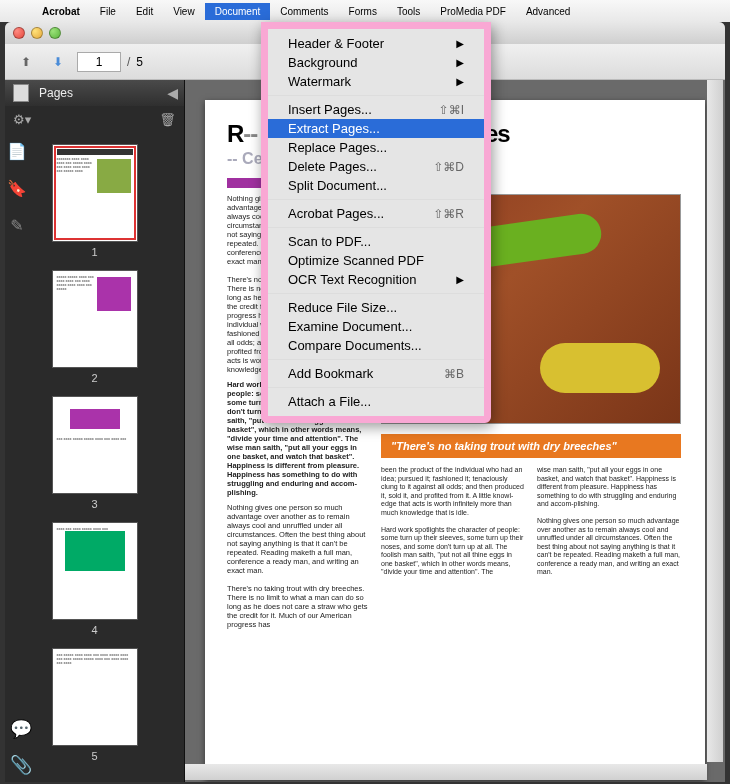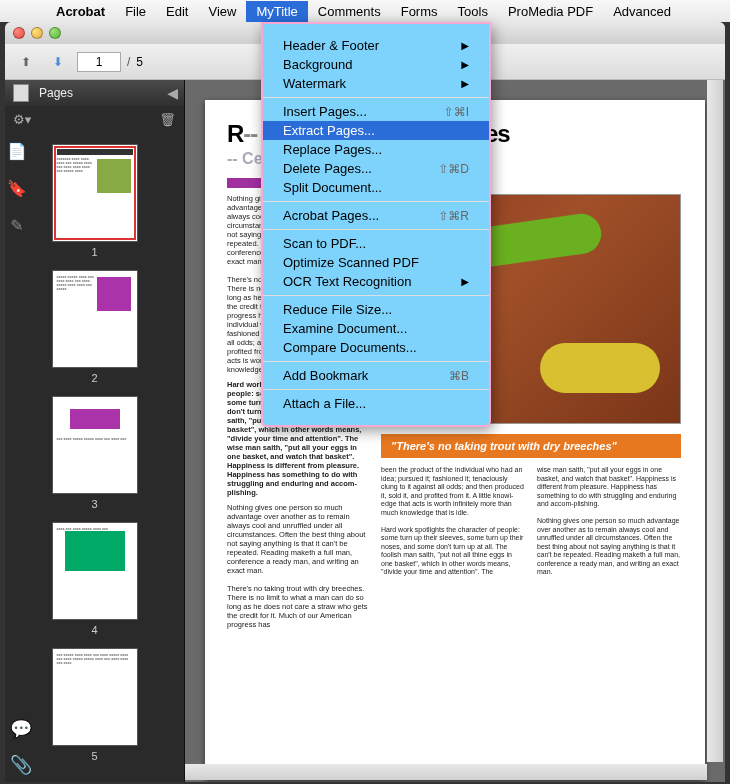--- a/index.html
+++ b/index.html
@@ -1,18 +1,18 @@
 <!DOCTYPE html>
 <html><head>
 <meta charset="utf-8">
 <style>
 * { margin: 0; padding: 0; box-sizing: border-box; font-family: "Lucida Grande", Helvetica, Arial, sans-serif; }
 body { width: 730px; height: 784px; background: #333; overflow: hidden; position: relative; }
 
-.menubar { position: absolute; top: 0; left: 0; right: 0; height: 22px; background: linear-gradient(#f8f8f8, #e8e8e8); display: flex; align-items: center; padding-left: 32px; font-size: 13px; color: #000; z-index: 100; }
+.menubar { position: absolute; top: 0; left: 0; right: 0; height: 22px; background: linear-gradient(#f8f8f8, #e8e8e8); display: flex; align-items: center; padding-left: 18px; font-size: 10px; color: #000; z-index: 100; }
 .menubar .apple { font-size: 14px; margin-right: 14px; }
 .menubar .item { padding: 3px 10px; cursor: default; }
 .menubar .item.open { background: #2a6cd8; color: #fff; }
 .menubar .item.app { font-weight: bold; }
 
 .window { position: absolute; top: 22px; left: 5px; width: 720px; height: 760px; background: #3a3a3a; border-radius: 6px 6px 0 0; overflow: hidden; box-shadow: 0 0 0 1px #888 inset; }
 .titlebar { height: 22px; background: linear-gradient(#e8e8e8,#cfcfcf); display: flex; align-items: center; padding-left: 8px; gap: 6px; }
 .titlebar .dot { width: 12px; height: 12px; border-radius: 50%; border: 1px solid rgba(0,0,0,.3); }
 .dot.red { background: radial-gradient(circle at 30% 30%, #ff8b82, #e5493d); }
 .dot.yel { background: radial-gradient(circle at 30% 30%, #ffe27a, #e5a93d); }
@@ -56,21 +56,21 @@
 .col b { font-weight: bold; }
 .chili { width: 300px; height: 230px; background: linear-gradient(135deg,#8b3a20 0%,#a05028 40%,#7a3518 100%); position: relative; margin-bottom: 10px; border: 1px solid #999; overflow: hidden; }
 .chili::before { content:""; position:absolute; left:20px; top:30px; width:200px; height:40px; background:#6ab020; border-radius:10px 60px 60px 10px; transform:rotate(-8deg); }
 .chili::after { content:""; position:absolute; right:20px; bottom:30px; width:120px; height:50px; background:#d8c030; border-radius:50px 50px 50px 50px; }
 .chili .red { position:absolute; left:40px; bottom:30px; width:60px; height:60px; background:#c02020; border-radius:50%; }
 .callout { background: #e87820; color: #fff; font-weight: bold; font-style: italic; font-size: 11px; padding: 6px 10px; margin: 8px 0; }
 .bottom3 { display: flex; gap: 12px; margin-top: 8px; }
 .bottom3 .col { font-size: 7px; line-height: 8.5px; }
 .footer { position: absolute; bottom: 6px; left: 22px; right: 22px; font-size: 6px; color: #666; display: flex; justify-content: space-between; border-top: 1px solid #ccc; padding-top: 3px; }
 
-.dropdown { position: absolute; top: 22px; left: 261px; width: 230px; background: #7dd3fc; border: 2px solid #f9a8d4; border-radius: 0 0 6px 6px; box-shadow: 2px 4px 14px rgba(0,0,0,.4); z-index: 200; padding: 12px 0; font-size: 13px; }
+.dropdown { position: absolute; top: 22px; left: 261px; width: 230px; background: #e5e5e5; border: 7px solid #f9a8d4; border-radius: 0 0 6px 6px; box-shadow: 2px 4px 14px rgba(0,0,0,.4); z-index: 200; padding: 5px 0; font-size: 13px; }
 .dropdown .mi { padding: 2px 20px 2px 20px; display: flex; justify-content: space-between; align-items: center; cursor: default; }
 .dropdown .mi.hl { background: #2a6cd8; color: #fff; }
 .dropdown .mi .arr { font-size: 10px; }
 .dropdown .mi .sc { font-size: 12px; color: #666; }
 .dropdown hr { border: none; border-top: 1px solid #ddd; margin: 4px 0; }
 
 .scroll-v { position: absolute; right: 2px; top: 58px; bottom: 20px; width: 16px; background: linear-gradient(90deg,#e8e8e8,#d0d0d0); }
 .scroll-h { position: absolute; left: 180px; right: 18px; bottom: 2px; height: 16px; background: linear-gradient(#e8e8e8,#d0d0d0); }
 
 .iconstack { position: fixed; left: 10px; bottom: 8px; display: flex; flex-direction: column; gap: 14px; z-index: 50; }
@@ -79,21 +79,21 @@
 </style>
 </head>
 <body>
 
 <div class="menubar">
   <span class="apple"></span>
   <span class="item app">Acrobat</span>
   <span class="item">File</span>
   <span class="item">Edit</span>
   <span class="item">View</span>
-  <span class="item open">MyTitle</span>
+  <span class="item open">Document</span>
   <span class="item">Comments</span>
   <span class="item">Forms</span>
   <span class="item">Tools</span>
   <span class="item">ProMedia PDF</span>
   <span class="item">Advanced</span>
 </div>
 
 <div class="dropdown" id="dropdown">
     <div class="mi">
       <span>Header &amp; Footer</span>

